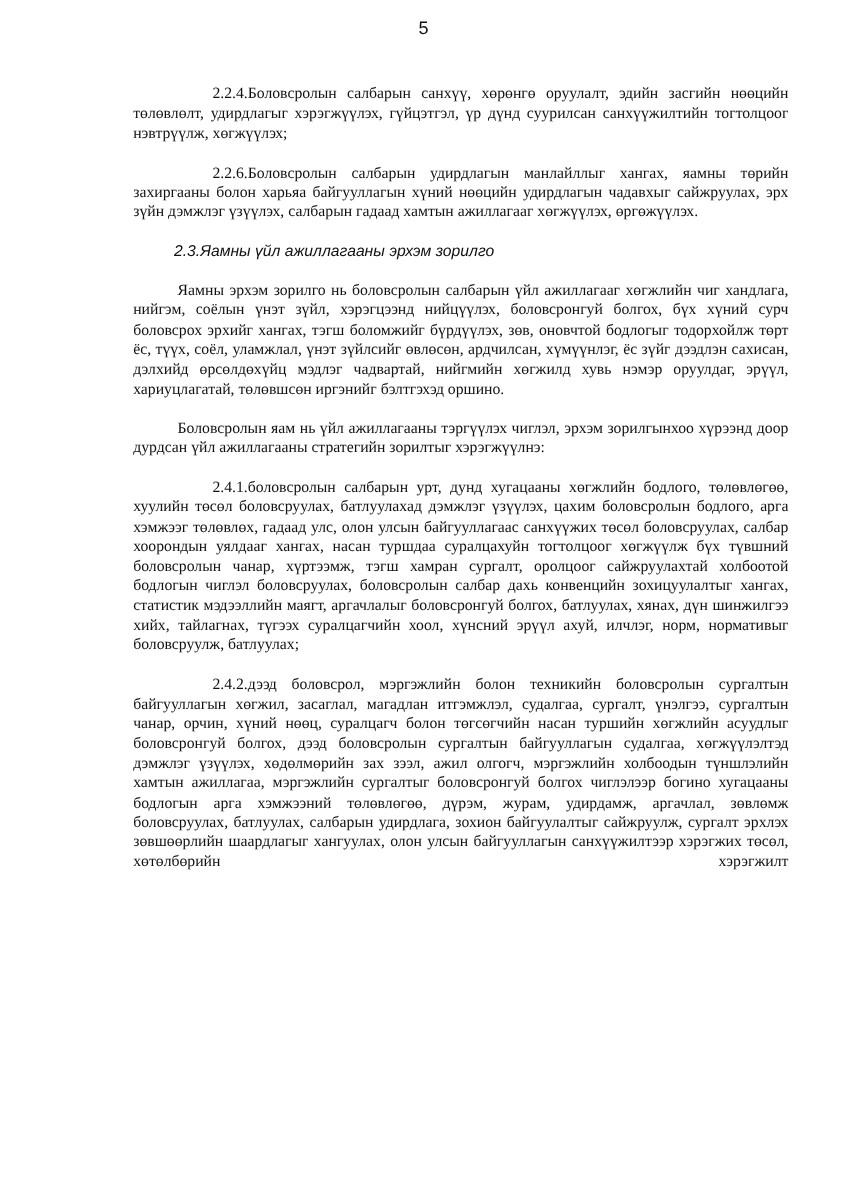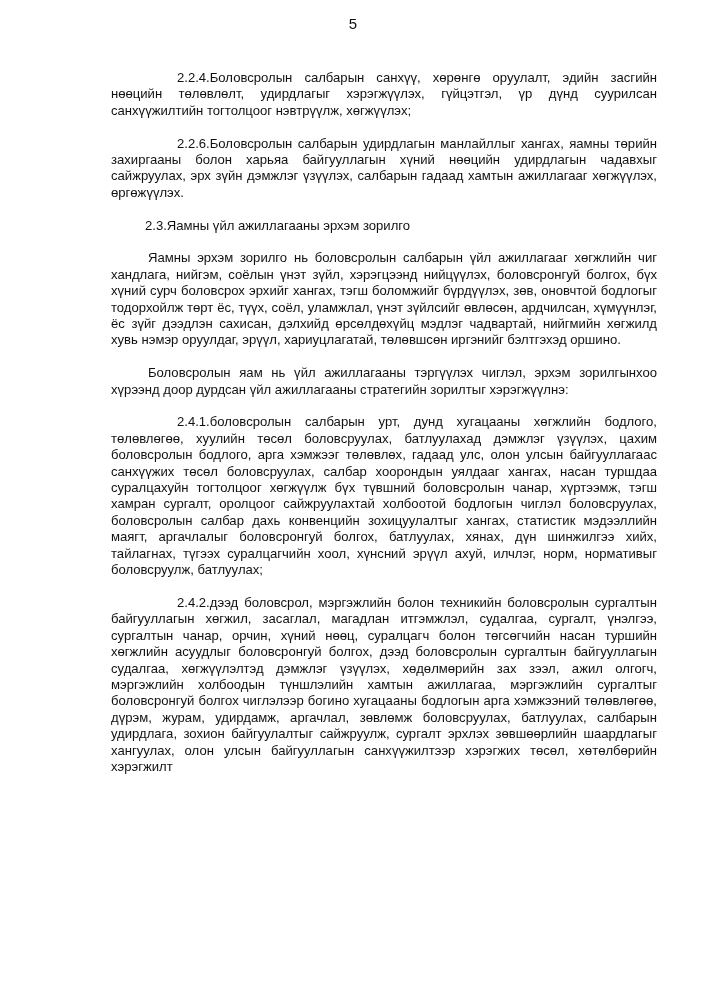--- a/index.html
+++ b/index.html
@@ -9,24 +9,24 @@
     font-family: "Liberation Sans", sans-serif; color: #111;
   }
   .page-number {
     position: absolute; top: 15px; left: 0; width: 706px; text-align: center;
     font-size: 15px; line-height: 18px;
   }
   .body {
     position: absolute; left: 111px; top: 70px; width: 546px;
     font-size: 13.1px; line-height: 16.4px;
   }
-  .para { margin: 0 0 16.4px 0; text-align: justify; text-align-last: left; }
+  .para { margin: 0 0 16.4px 0; text-align: justify; text-align-last: left; font-family: Liberation Serif, serif; }
   .para.indent2 { text-indent: 66px; }
   .para.indent1 { text-indent: 37px; }
-  .heading { margin: 0 0 16.4px 0; padding-left: 34px; }
+  .heading { margin: 0 0 16.4px 0; padding-left: 34px; font-style: italic; }
 </style>
 </head>
 <body>
 
 <div class="page">
   <div class="page-number">5</div>
 
   <div class="body">
     <p class="para indent2">2.2.4.Боловсролын салбарын санхүү, хөрөнгө оруулалт, эдийн засгийн нөөцийн төлөвлөлт, удирдлагыг хэрэгжүүлэх, гүйцэтгэл, үр дүнд суурилсан санхүүжилтийн тогтолцоог нэвтрүүлж, хөгжүүлэх;</p>
     <p class="para indent2">2.2.6.Боловсролын салбарын удирдлагын манлайллыг хангах, яамны төрийн захиргааны болон харьяа байгууллагын хүний нөөцийн удирдлагын чадавхыг сайжруулах, эрх зүйн дэмжлэг үзүүлэх, салбарын гадаад хамтын ажиллагааг хөгжүүлэх, өргөжүүлэх.</p>

